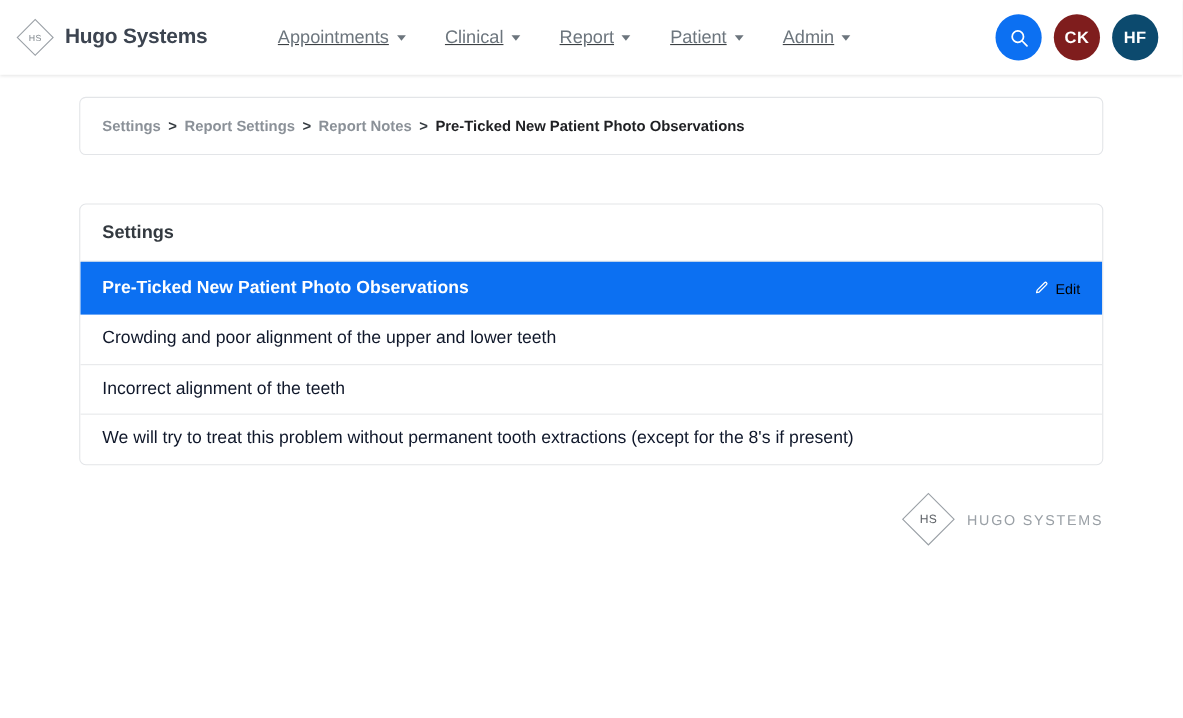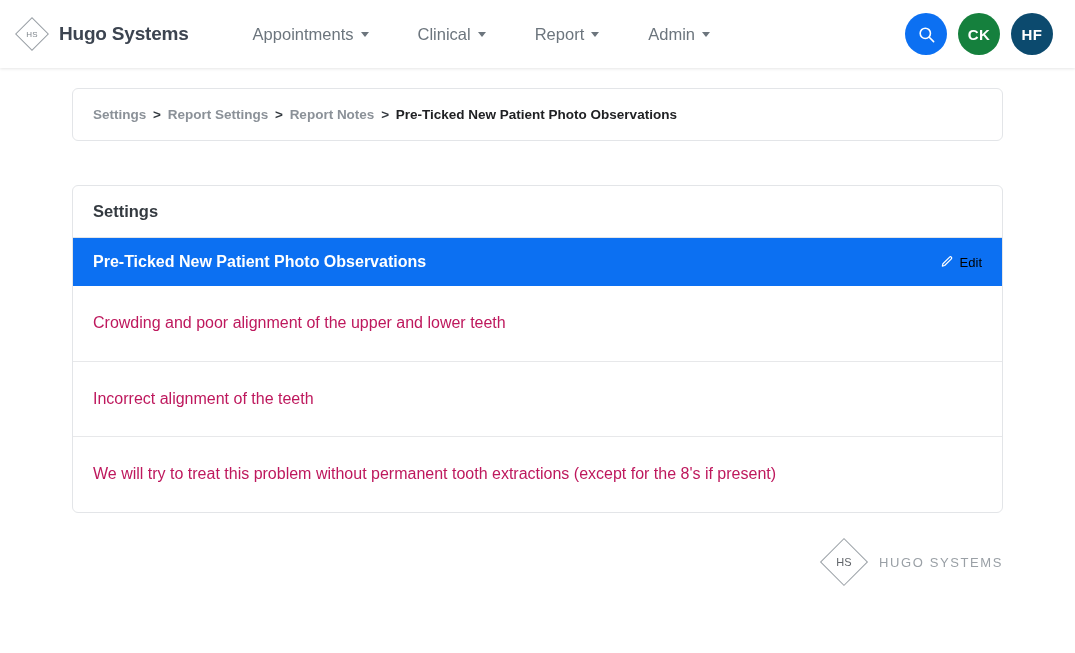--- a/index.html
+++ b/index.html
@@ -65,21 +65,22 @@
     font-size: 19px;
     font-weight: bold;
     color: #3c4450;
     letter-spacing: -0.2px;
     white-space: nowrap;
   }
 
   .mainnav {
     display: flex;
     align-items: center;
-    gap: 17px;
+    gap: 4px;
+    text-decoration: underline;
   }
   .navitem {
     display: flex;
     align-items: center;
     gap: 7px;
     padding: 8px 16px;
     font-size: 16.5px;
     color: #6c757d;
     cursor: pointer;
     white-space: nowrap;
@@ -176,24 +177,24 @@
     gap: 6px;
     font-size: 13px;
     font-weight: normal;
     color: #000000;
     cursor: pointer;
     white-space: nowrap;
   }
   .pencil-svg { display: block; }
 
   .note-row {
-    padding: 26px 20px;
+    padding: 11px 20px;
     font-size: 16px;
     line-height: 1.42;
-    color: #be185d;
+    color: #0f172a;
     border-bottom: 1px solid #e7e8ea;
   }
   .note-row:last-child { border-bottom: none; }
 
   
   .footer {
     width: 931px;
     margin: 25px auto 0;
     display: flex;
     justify-content: flex-end;
@@ -238,33 +239,37 @@
     </div>
     <div class="navitem">
       <span>Clinical</span>
       <span class="caret"></span>
     </div>
     <div class="navitem">
       <span>Report</span>
       <span class="caret"></span>
     </div>
     <div class="navitem">
+      <span>Patient</span>
+      <span class="caret"></span>
+    </div>
+    <div class="navitem">
       <span>Admin</span>
       <span class="caret"></span>
     </div>
   </nav>
 
   <div class="topbar-right">
     <div class="circle-btn" style="background:#0c70f2;">
       <svg width="19" height="19" viewBox="0 0 24 24" fill="none" stroke="#ffffff" stroke-width="2" stroke-linecap="round">
         <circle cx="10.5" cy="10.5" r="6.5"></circle>
         <line x1="15.5" y1="15.5" x2="21" y2="21"></line>
       </svg>
     </div>
-    <div class="circle-btn" style="background:#15803d;">
+    <div class="circle-btn" style="background:#7f1d1d;">
       <span>CK</span>
     </div>
     <div class="circle-btn" style="background:#0c4a6e;">
       <span>HF</span>
     </div>
   </div>
 </div>
 
 <div class="page">
 

